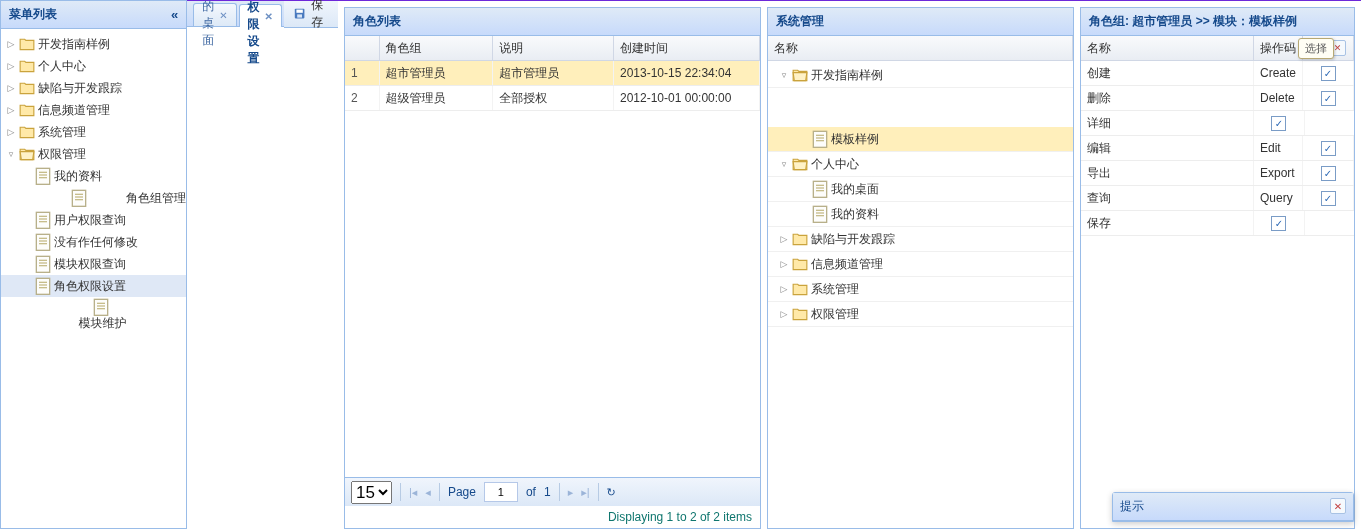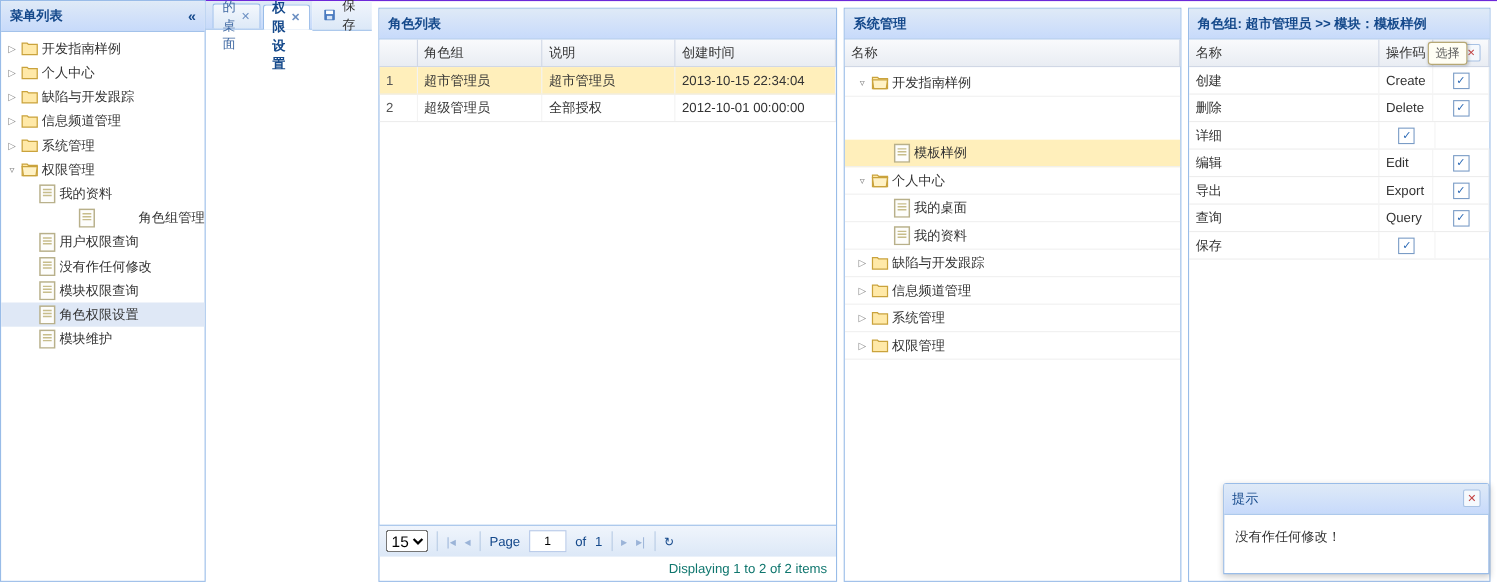--- a/index.html
+++ b/index.html
@@ -29,21 +29,21 @@
 .gh{padding:0 6px;border-right:1px solid #d0d7e5;height:24px;display:flex;align-items:center;color:#333}
 .rownum{width:24px;text-align:center;color:#555}
 .grid-body{flex:1;overflow:auto}
 .grid-row{display:flex;height:24px;align-items:center;border-bottom:1px solid #ededed}
 .grid-row.sel{background:#ffefbb}
 .gc{padding:0 6px;border-right:1px solid #f3f3f3;height:24px;display:flex;align-items:center}
 .col-group{width:112px}
 .col-desc{width:120px}
 .col-date{width:148px}
 .pager{height:28px;border-top:1px solid #99bce8;background:linear-gradient(#f0f5fc,#dce8f7);display:flex;align-items:center;padding:0 6px;gap:8px;color:#15498b}
-.pager select{font-size:14px}
+.pager select{font-size:17px}
 .pager .sep{width:1px;height:18px;background:#b7cbe4}
 .pager-btn{color:#9bb4d8;cursor:pointer;font-size:11px}
 .pager-btn.enabled{color:#15498b}
 .pager input{width:28px;text-align:center;font-size:11px;border:1px solid #b5c8e8;height:16px}
 .display-info{height:22px;display:flex;align-items:center;justify-content:flex-end;padding-right:8px;color:#0f766e}
 .module-tree{flex:1;overflow:auto;padding:2px 0}
 .mt-node{display:flex;align-items:center;height:24px;border-bottom:1px solid #f0f0f0;cursor:pointer}
 .mt-node.sel{background:#ffefbb}
 .perm-head{display:flex;align-items:center;height:24px;background:linear-gradient(#f9fafc,#e9edf3);border-bottom:1px solid #d0d7e5}
 .perm-head .gh{border-right:1px solid #d0d7e5}
@@ -193,21 +193,21 @@
           <span class="icon">
             <svg viewBox="0 0 12 14">
               <rect x="1" y="1" width="10" height="12" fill="#fdfdfb" stroke="#b8b08a"></rect>
               <line x1="3" y1="4" x2="9" y2="4" stroke="#c7bd8b"></line>
               <line x1="3" y1="6" x2="9" y2="6" stroke="#c7bd8b"></line>
               <line x1="3" y1="8" x2="9" y2="8" stroke="#c7bd8b"></line>
             </svg>
           </span>
           <span class="node-text">角色权限设置</span>
         </div>
-        <div class="tree-node" style="padding-left: 18px;">
+        <div class="tree-node" style="padding-left: 18px; flex-direction: column;">
           <span class="expander"></span>
           <span class="icon">
             <svg viewBox="0 0 12 14">
               <rect x="1" y="1" width="10" height="12" fill="#fdfdfb" stroke="#b8b08a"></rect>
               <line x1="3" y1="4" x2="9" y2="4" stroke="#c7bd8b"></line>
               <line x1="3" y1="6" x2="9" y2="6" stroke="#c7bd8b"></line>
               <line x1="3" y1="8" x2="9" y2="8" stroke="#c7bd8b"></line>
             </svg>
           </span>
           <span class="node-text">模块维护</span>
@@ -449,17 +449,16 @@
             </div>
           </div>
         <div class="tooltip">选择</div>
       </div>
 
       <div class="popup">
         <div class="popup-head">
           <span>提示</span>
           <span class="popup-close">✕</span>
         </div>
-        <div class="popup-body">没有作任何修改！</div>
       </div>
     </div>
   </div>
 </div>
 
 </body></html>

